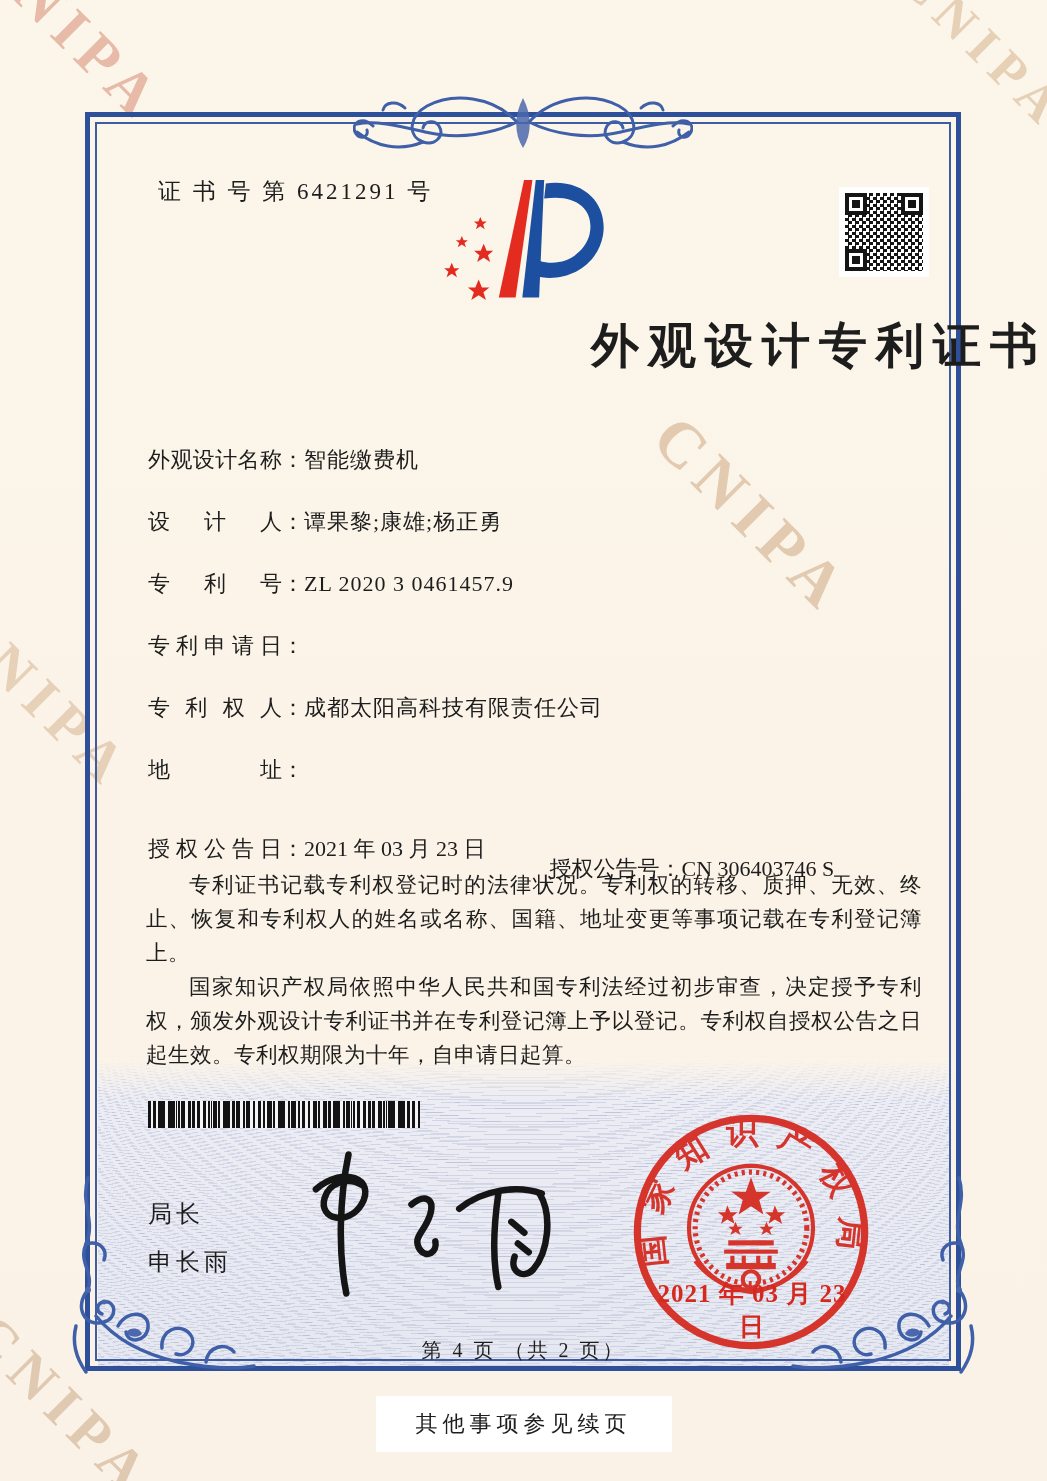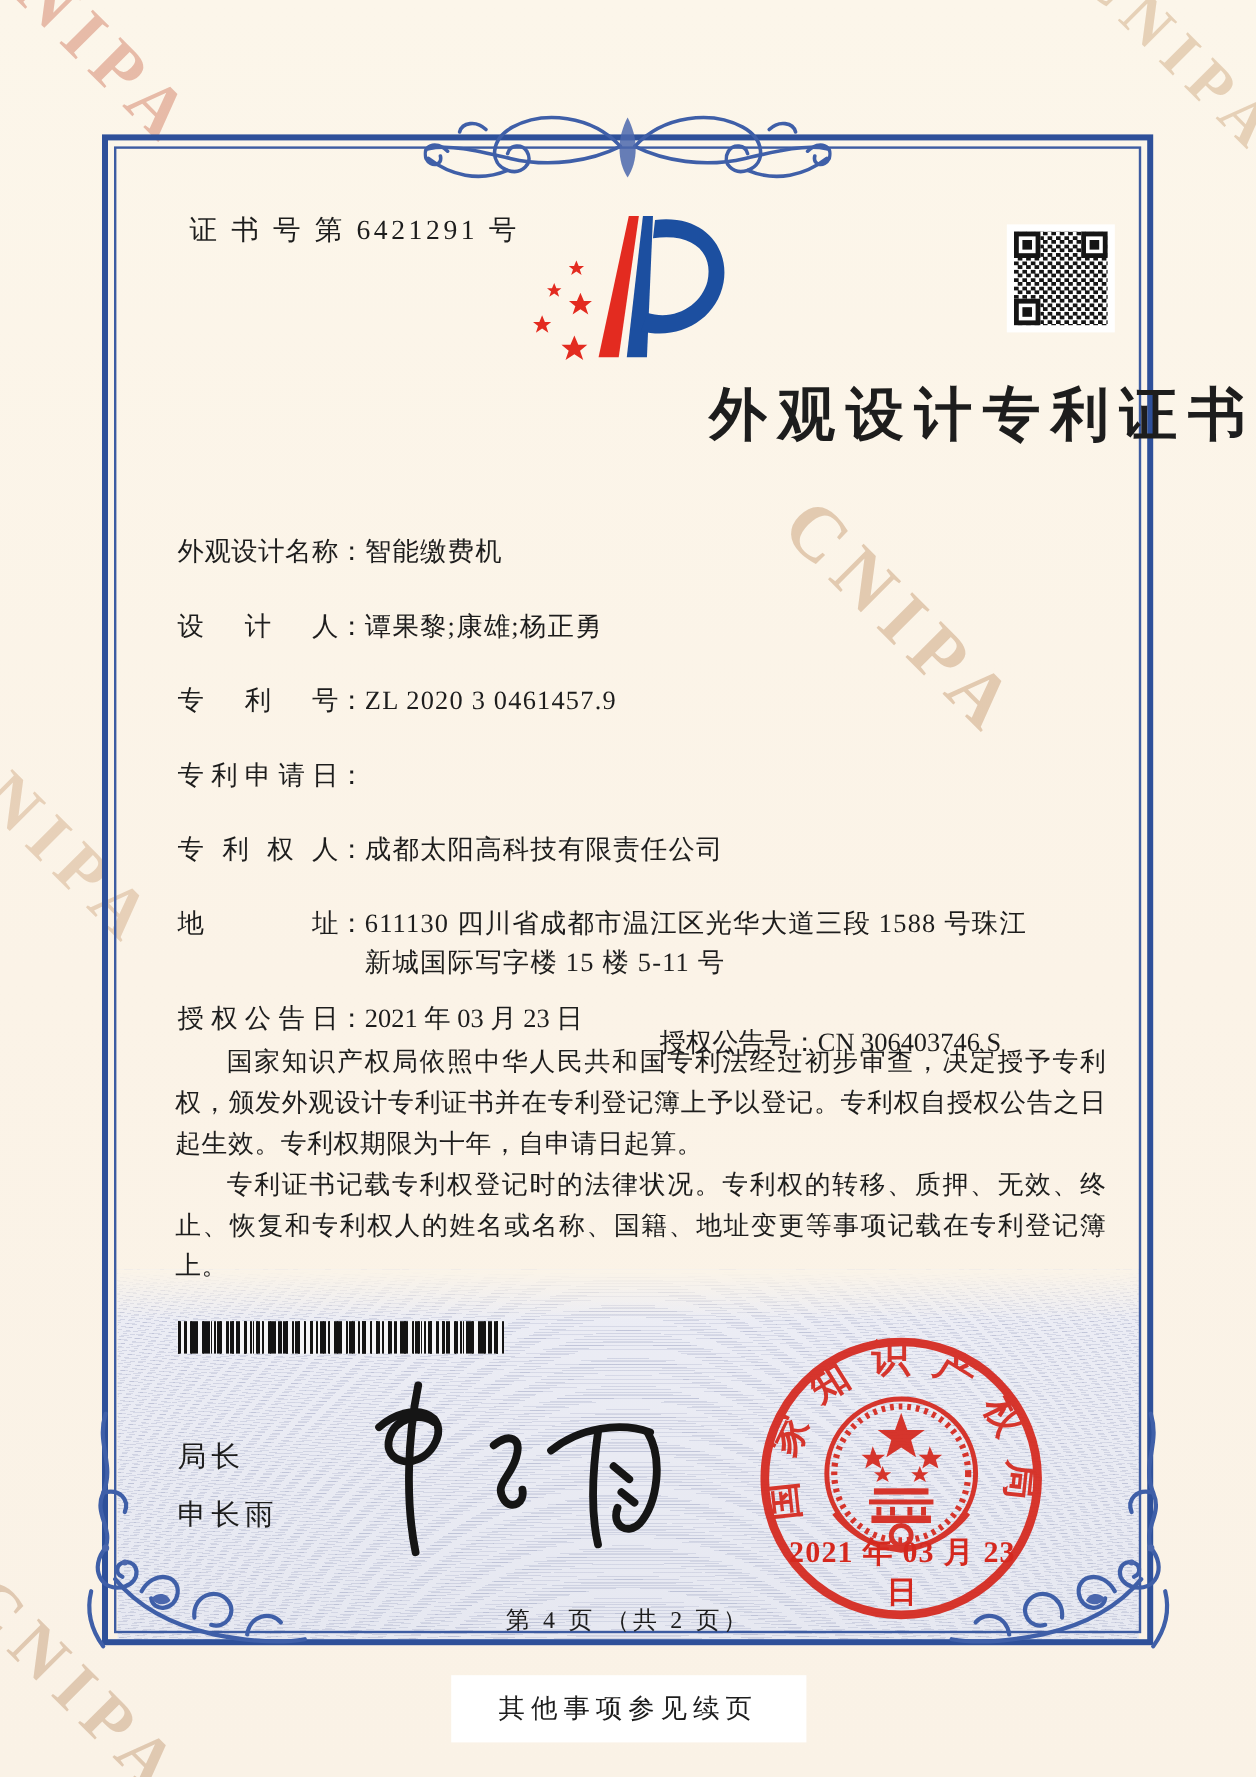--- a/index.html
+++ b/index.html
@@ -197,37 +197,36 @@
         <span class="fcolon">：</span>
     </div>
     <div class="frow r5">
       <span class="flabel">专利权人</span>
         <span class="fcolon">：</span>
       <span class="fvalue">成都太阳高科技有限责任公司</span>
     </div>
     <div class="frow r6">
       <span class="flabel">地址</span>
         <span class="fcolon">：</span>
-      <span class="fvalue">611130 四川省成都市温江区光华大道三段 1588 号珠江新城国际写字楼 15 楼 5-11 号</span>
     </div>
     <div class="frow r7">
       <span class="flabel">授权公告日</span>
         <span class="fcolon">：</span>
       <span>2021 年 03 月 23 日</span>
       <span class="pair2">
         <span class="flabel">授权公告号</span>
           <span class="fcolon">：</span>
         <span>CN 306403746 S</span>
       </span>
     </div>
   </div>
 
   <div class="body-text">
+    <p>专利证书记载专利权登记时的法律状况。专利权的转移、质押、无效、终止、恢复和专利权人的姓名或名称、国籍、地址变更等事项记载在专利登记簿上。</p>
     <p>国家知识产权局依照中华人民共和国专利法经过初步审查，决定授予专利权，颁发外观设计专利证书并在专利登记簿上予以登记。专利权自授权公告之日起生效。专利权期限为十年，自申请日起算。</p>
-    <p>专利证书记载专利权登记时的法律状况。专利权的转移、质押、无效、终止、恢复和专利权人的姓名或名称、国籍、地址变更等事项记载在专利登记簿上。</p>
   </div>
 
   <div class="barcode"></div>
 
   <div class="sig-title">局长</div>
   <div class="sig-name">申长雨</div>
 
   <div class="signature">
     <svg width="285" height="152" viewBox="0 0 260 140">
       <g fill="none" stroke="#151515" stroke-width="6" stroke-linecap="round">

